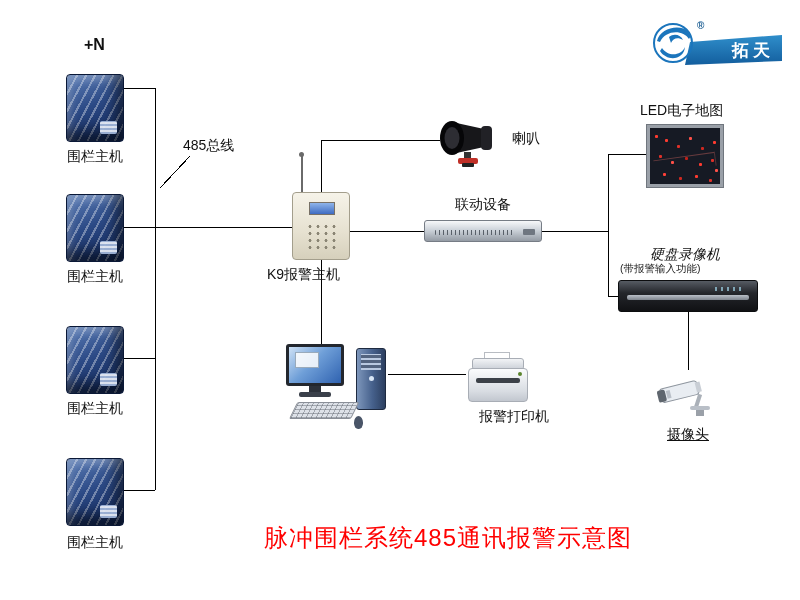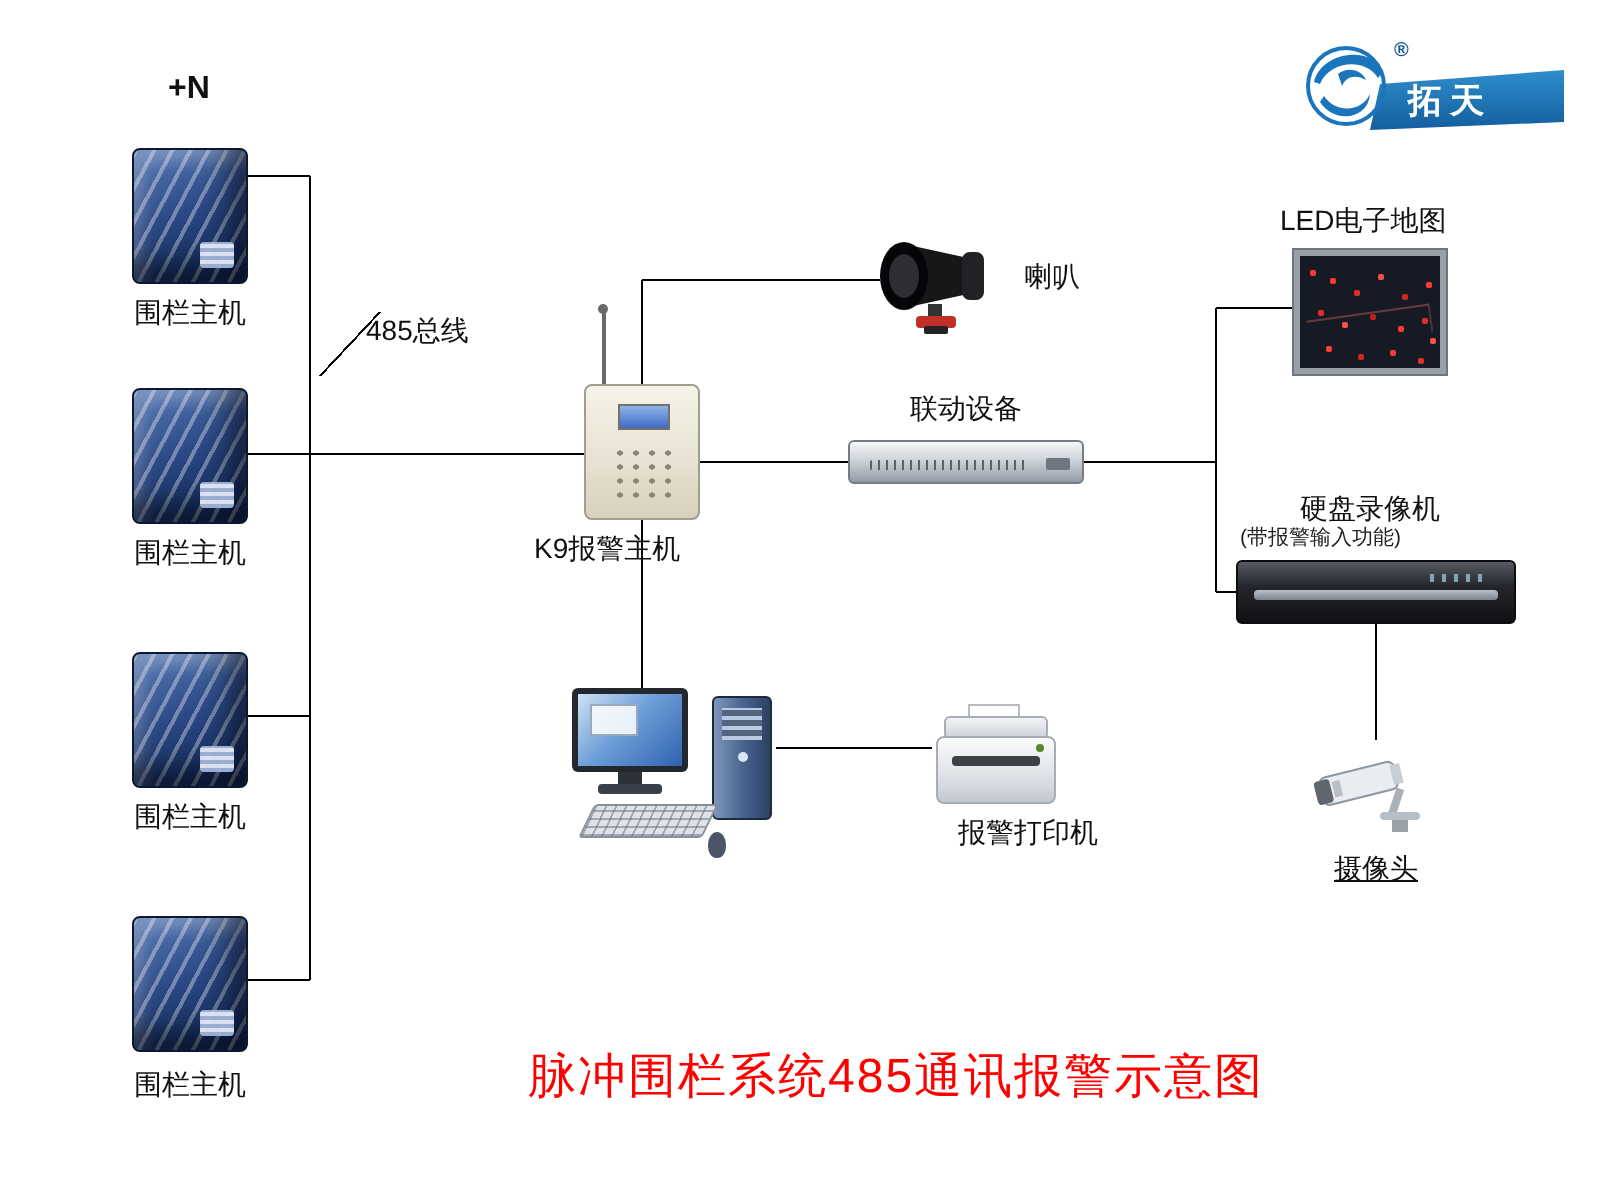--- a/index.html
+++ b/index.html
@@ -80,21 +80,21 @@
   .printer-top{position:absolute;left:6px;top:6px;width:52px;height:12px;border:1px solid #a8adb5;border-radius:3px;
     background:linear-gradient(180deg,#f2f4f6,#ccd1d8);}
   .printer-body{position:absolute;left:2px;top:16px;width:60px;height:34px;border:1px solid #a8adb5;border-radius:4px;
     background:linear-gradient(180deg,#fbfcfd,#d8dce2 70%,#c2c7cf);}
   .printer-slot{position:absolute;left:10px;top:26px;width:44px;height:5px;border-radius:2px;background:#3c4148;}
   .printer-btn{position:absolute;left:52px;top:20px;width:4px;height:4px;border-radius:50%;background:#5a842c;}
 
   
   .logo{position:absolute;left:648px;top:16px;width:138px;height:52px;}
   .logo-reg{position:absolute;left:49px;top:4px;font-size:10px;font-weight:bold;color:#14588f;}
-  .logo-text{position:absolute;left:56px;top:24px;width:70px;height:22px;line-height:22px;text-align:left;
+  .logo-text{position:absolute;left:56px;top:24px;width:70px;height:22px;line-height:22px;text-align:right;
     color:#fff;font-size:17px;font-weight:bold;letter-spacing:4px;}
 
   .title{position:absolute;left:264px;top:522px;font-size:24px;font-weight:normal;color:#ff0000;white-space:nowrap;letter-spacing:1px;}
   .sub-label{position:absolute;font-size:10.5px;color:#222;white-space:nowrap;}
 </style>
 </head>
 <body>
 
 <div id="canvas">
 
@@ -142,21 +142,21 @@
 
   <div class="fence-icon" style="left:66px;top:194px;"></div>
   <div class="node-label" style="left:67px;top:268px;">围栏主机</div>
 
   <div class="fence-icon" style="left:66px;top:326px;"></div>
   <div class="node-label" style="left:67px;top:400px;">围栏主机</div>
 
   <div class="fence-icon" style="left:66px;top:458px;"></div>
   <div class="node-label" style="left:67px;top:534px;">围栏主机</div>
 
-  <div class="node-label" style="left:183px;top:137px;margin-top:20px;">485总线</div>
+  <div class="node-label" style="left:183px;top:137px;">485总线</div>
 
   <div class="k9-antenna"></div>
   <div class="k9-icon">
     <div class="k9-screen"></div>
     <div class="k9-keys"></div>
   </div>
   <div class="node-label" style="left:267px;top:266px;">K9报警主机</div>
 
   <div style="position:absolute;left:438px;top:110px;width:60px;height:58px;">
     <svg width="60" height="58" viewBox="0 0 60 58">
@@ -175,21 +175,21 @@
   <div class="rack-icon"></div>
 
   <div class="node-label" style="left:640px;top:102px;">LED电子地图</div>
   <div class="led-icon">
     <div class="led-screen">
       <div class="led-dot"></div>
       <div class="led-line"></div>
     </div>
   </div>
 
-  <div class="node-label" style="left:650px;top:246px;">硬盘录像机</div>
+  <div class="node-label" style="left:650px;top:246px;font-style:italic;">硬盘录像机</div>
   <div class="sub-label" style="left:620px;top:262px;">(带报警输入功能)</div>
   <div class="dvr-icon"></div>
 
   <div style="position:absolute;left:656px;top:368px;width:64px;height:52px;">
     <svg width="64" height="52" viewBox="0 0 64 52">
       <g transform="rotate(-14 26 22)">
         <rect x="4" y="16" width="38" height="14" rx="3" fill="#e9edf2" stroke="#8e959e" stroke-width="1"></rect>
         <rect x="1" y="17" width="8" height="12" rx="2" fill="#5f666e"></rect>
         <rect x="10" y="19" width="4" height="8" fill="#b9bfc7"></rect>
         <rect x="40" y="18" width="5" height="10" fill="#c9ced5"></rect>

